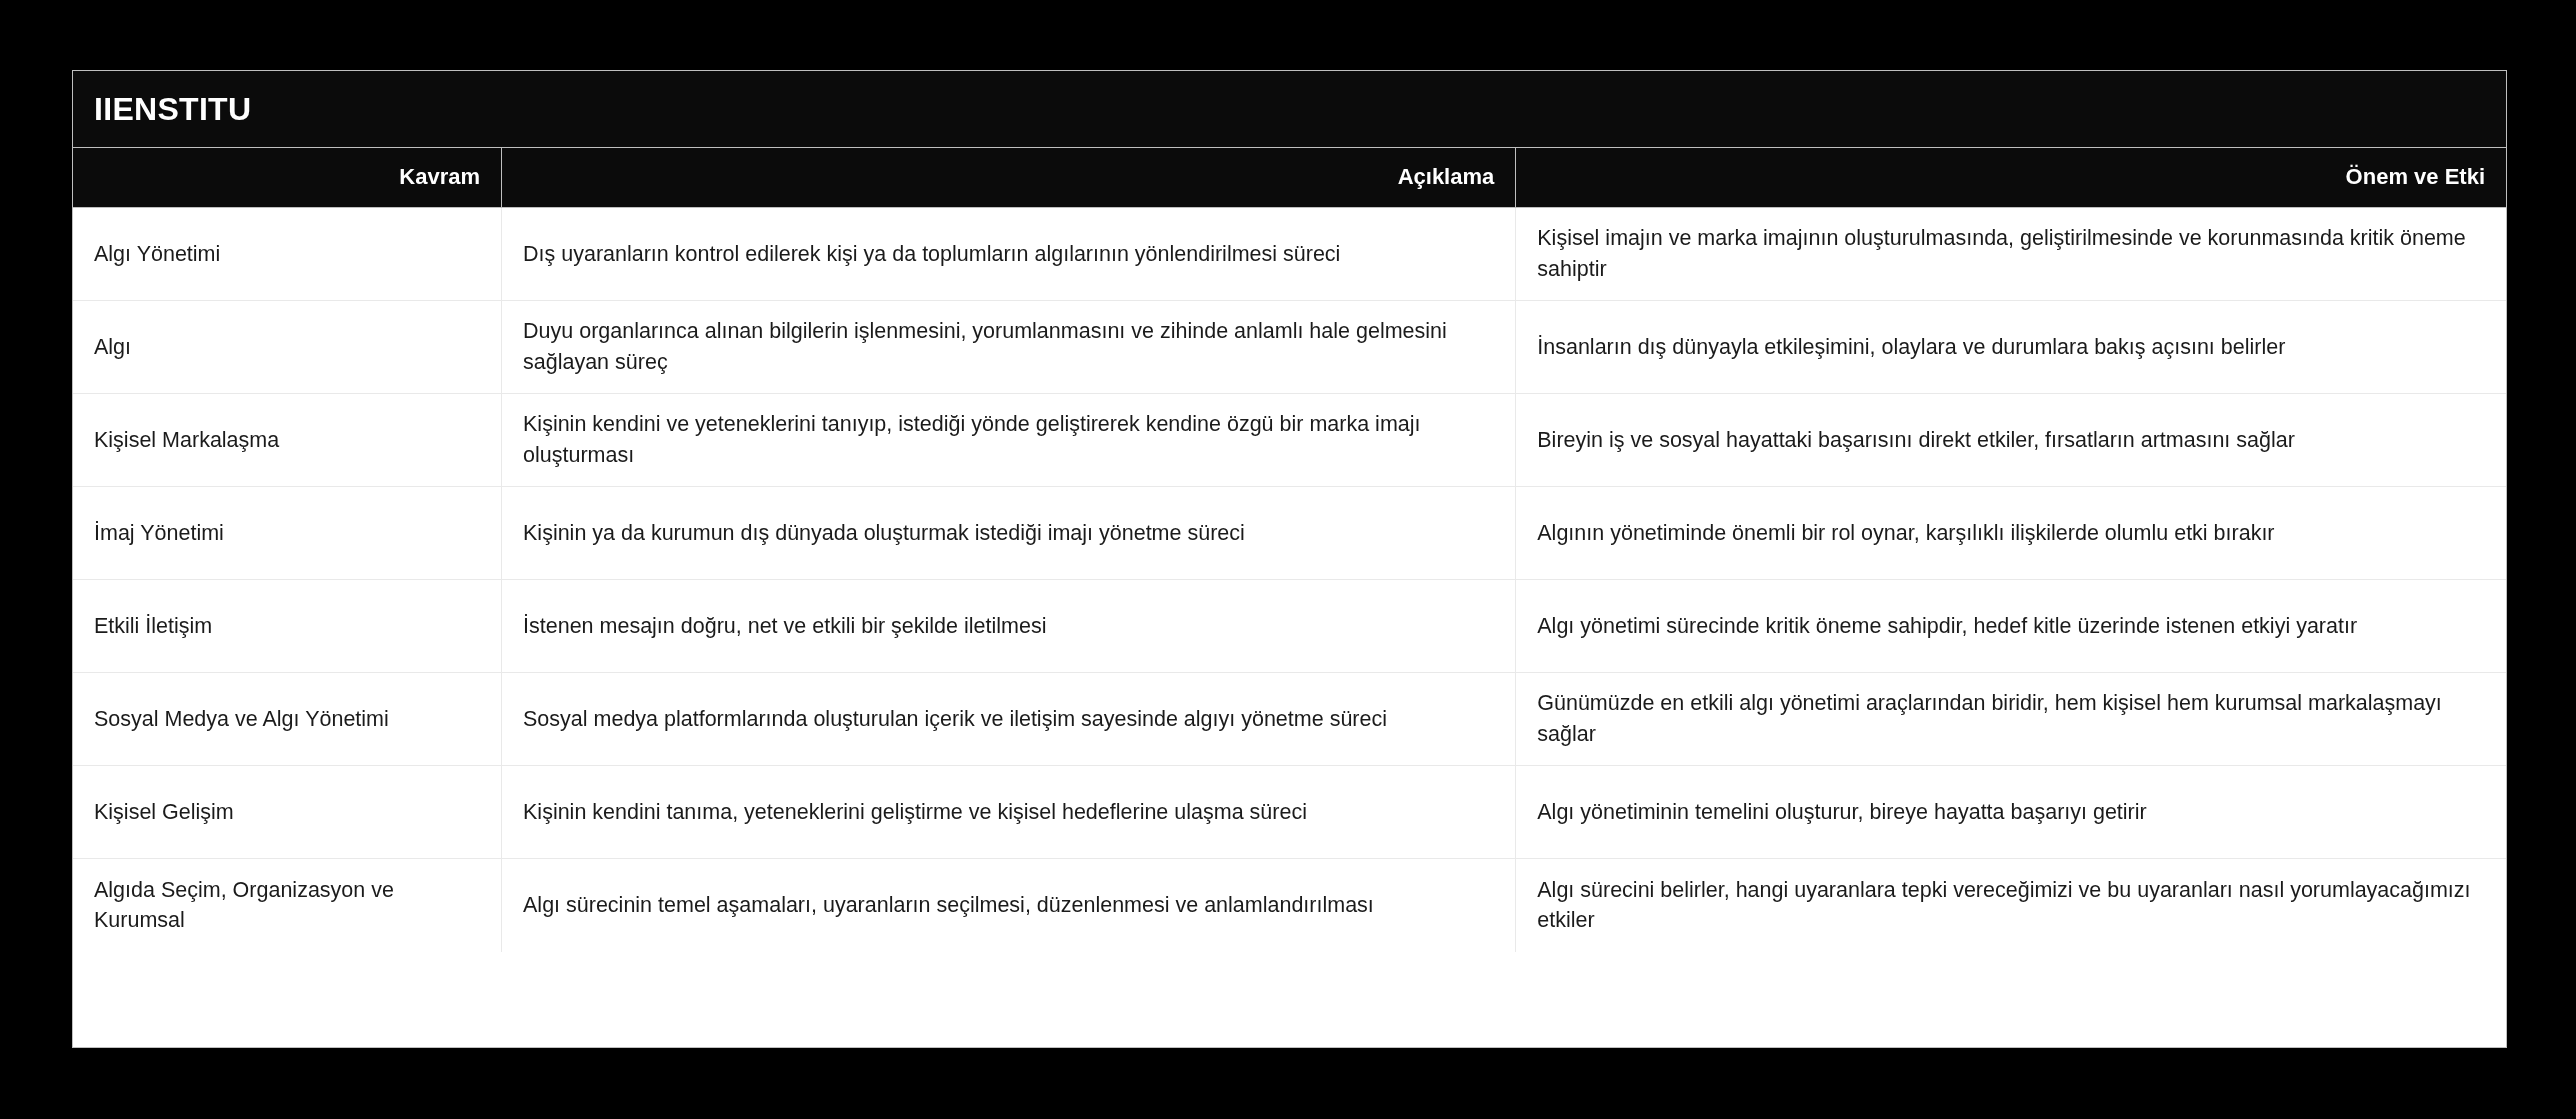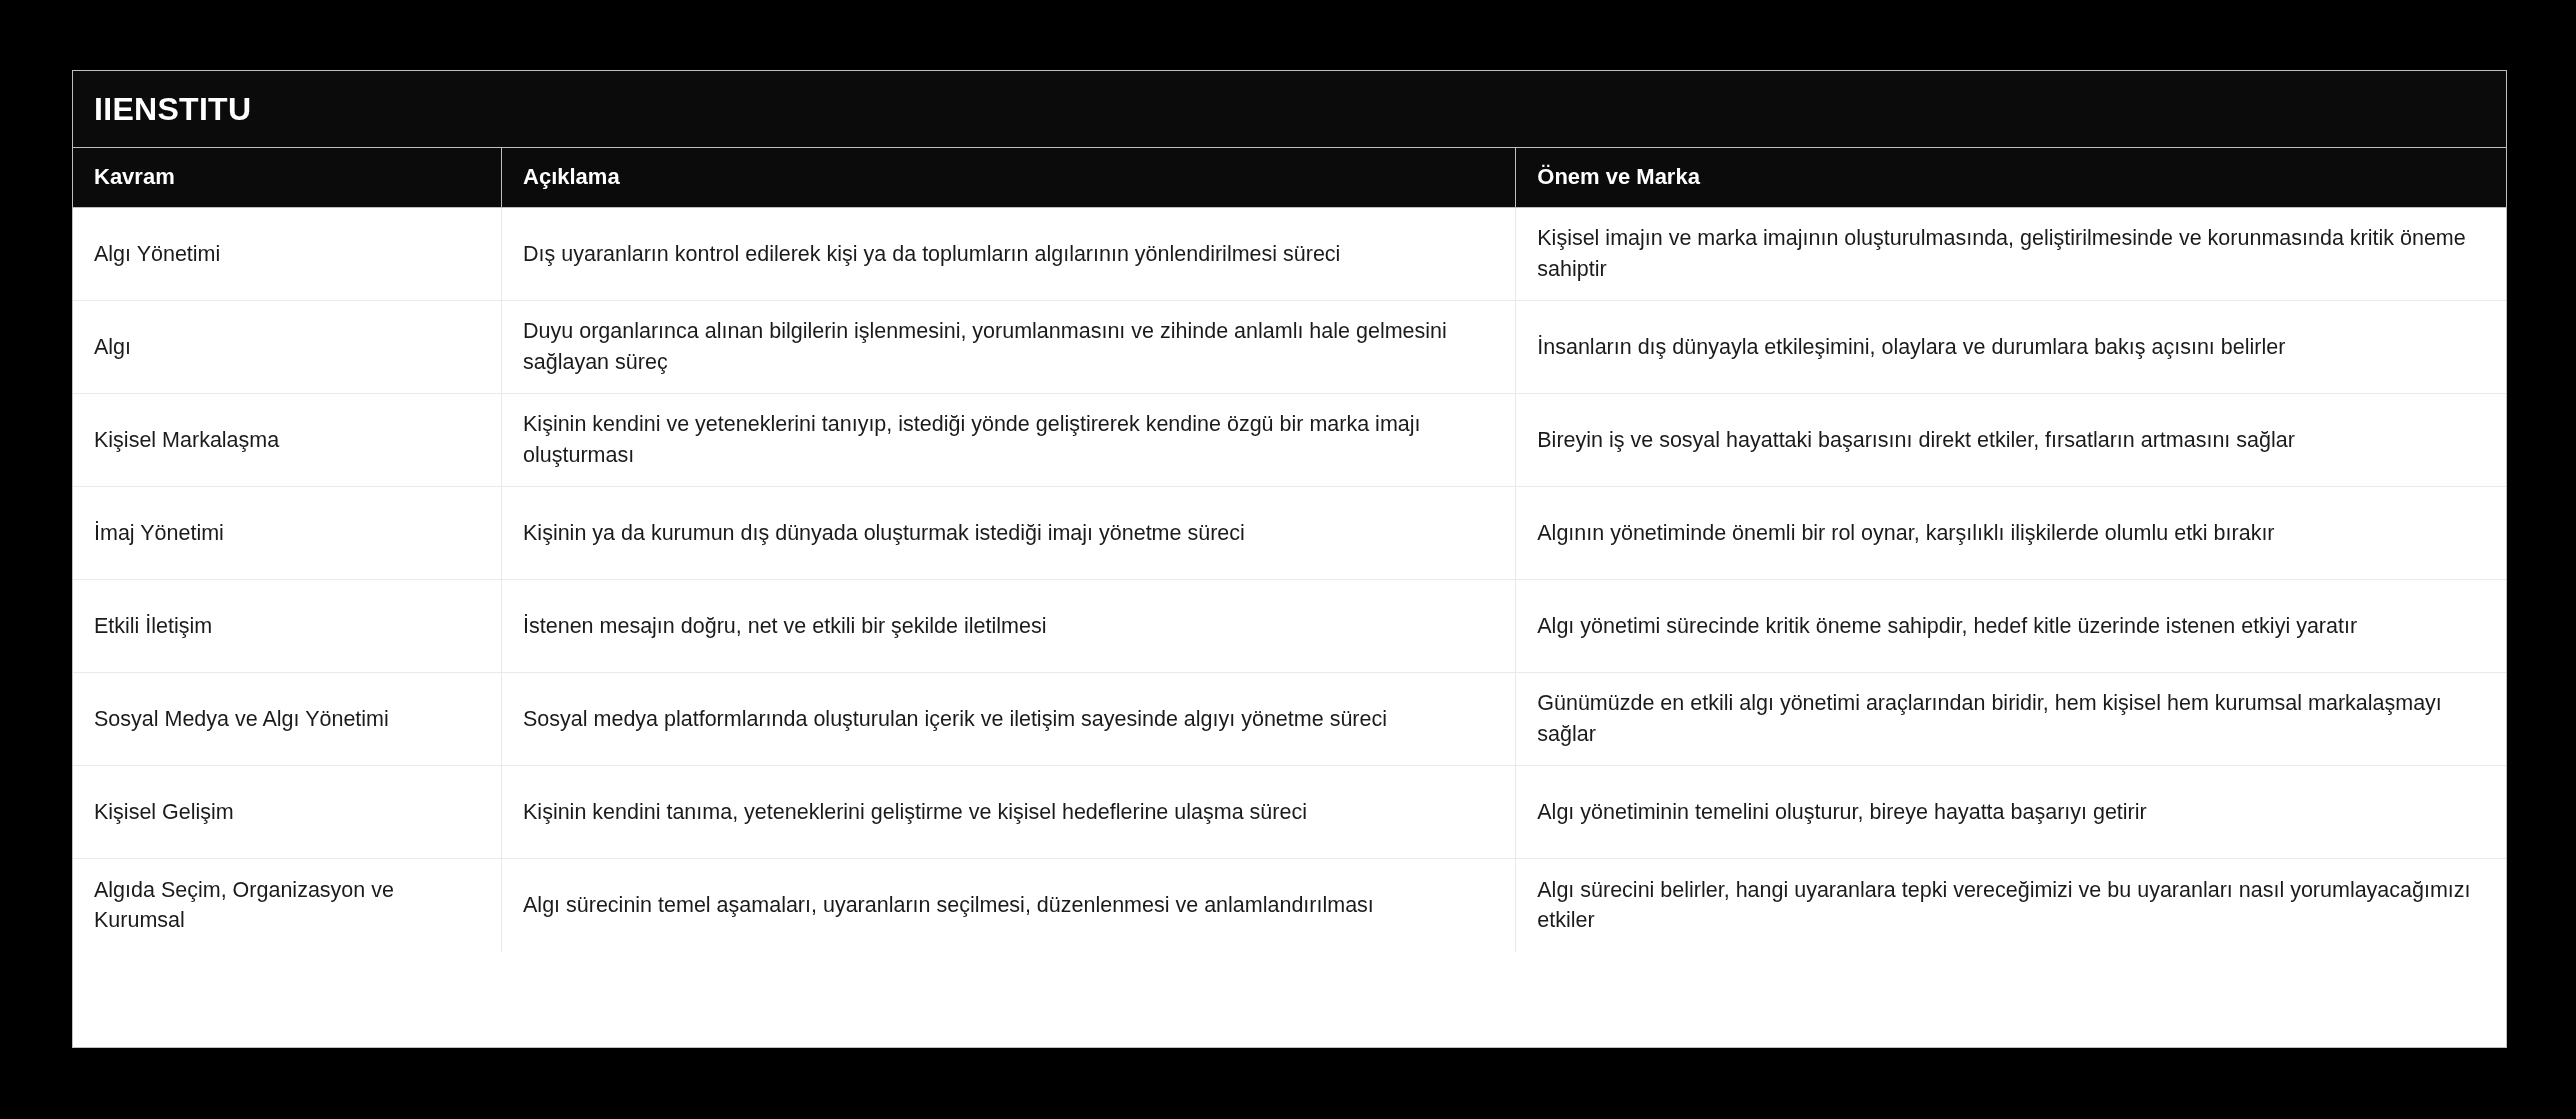--- a/index.html
+++ b/index.html
@@ -62,21 +62,21 @@
 
   table.data-table col.c1 { width: 428px; }
   table.data-table col.c2 { width: 1013px; }
   table.data-table col.c3 { width: 989px; }
 
   thead th {
     background: #0b0b0b;
     color: #ffffff;
     font-size: 22px;
     font-weight: bold;
-    text-align: left;
+    text-align: right;
     padding: 16px 21px 17px 21px;
     border-right: 1.9px solid #bfbfbf;
     border-bottom: 1.9px solid #bfbfbf;
     box-sizing: border-box;
     vertical-align: middle;
     white-space: nowrap;
   }
   thead th:last-child { border-right: none; }
 
   tbody td {
@@ -117,21 +117,21 @@
     <table class="data-table">
       <colgroup>
         <col class="c1">
         <col class="c2">
         <col class="c3">
       </colgroup>
       <thead>
         <tr>
           <th>Kavram</th>
           <th>Açıklama</th>
-          <th>Önem ve Marka</th>
+          <th>Önem ve Etki</th>
         </tr>
       </thead>
       <tbody>
         <tr>
           <td class="cell-concept">Algı Yönetimi</td>
           <td class="cell-desc">Dış uyaranların kontrol edilerek kişi ya da toplumların algılarının yönlendirilmesi süreci</td>
           <td class="cell-impact">Kişisel imajın ve marka imajının oluşturulmasında, geliştirilmesinde ve korunmasında kritik öneme sahiptir</td>
         </tr>
         <tr>
           <td class="cell-concept">Algı</td>

